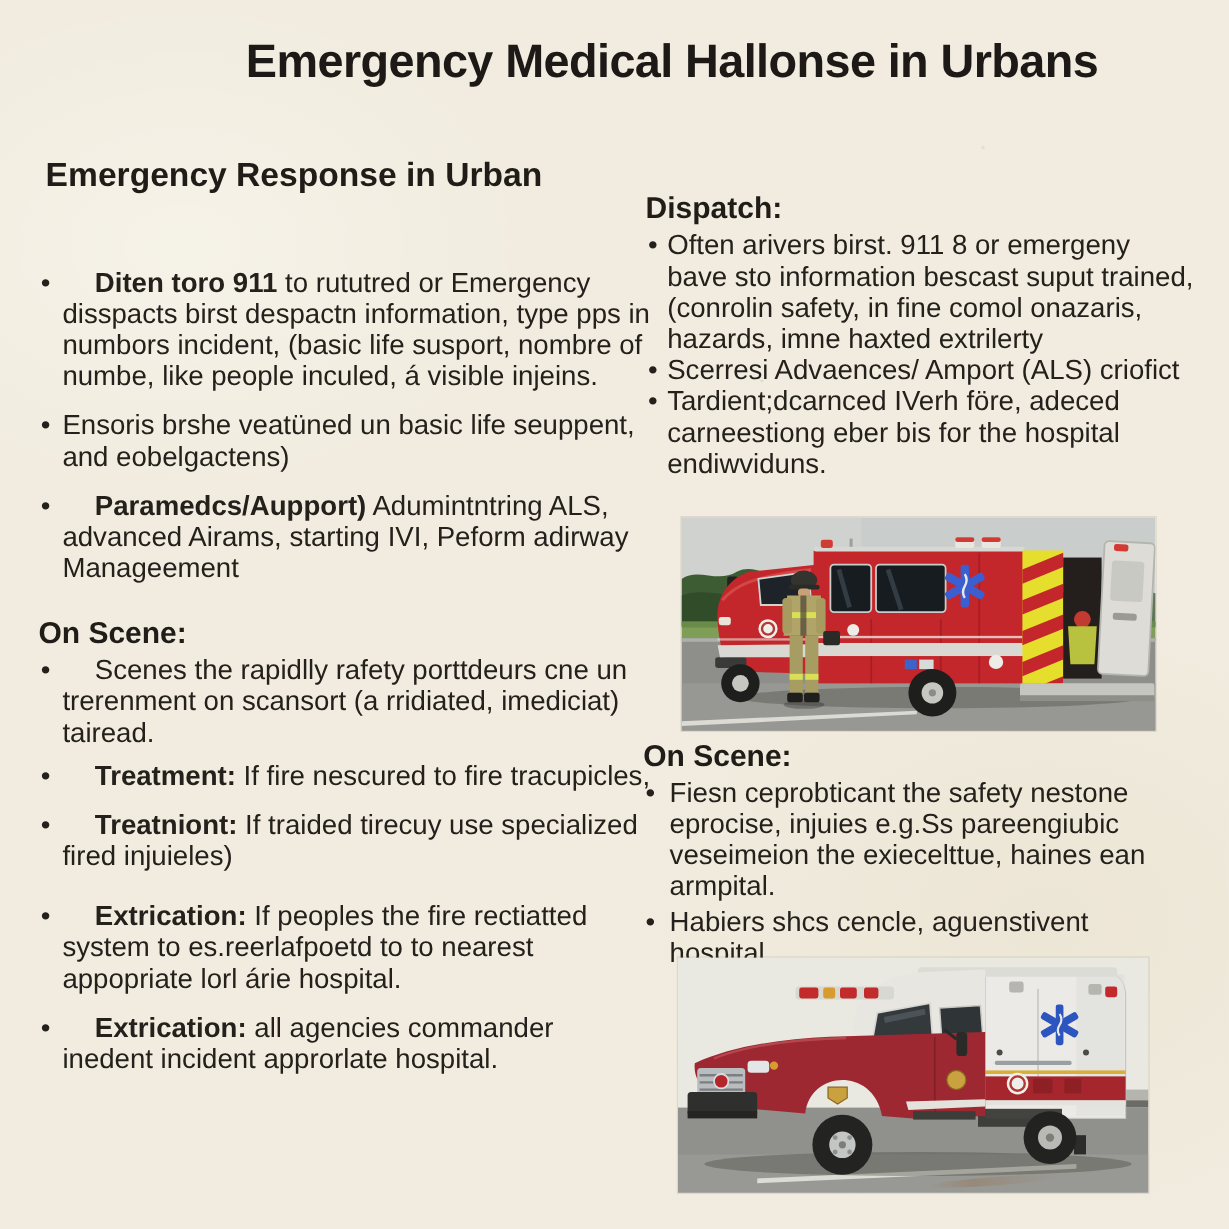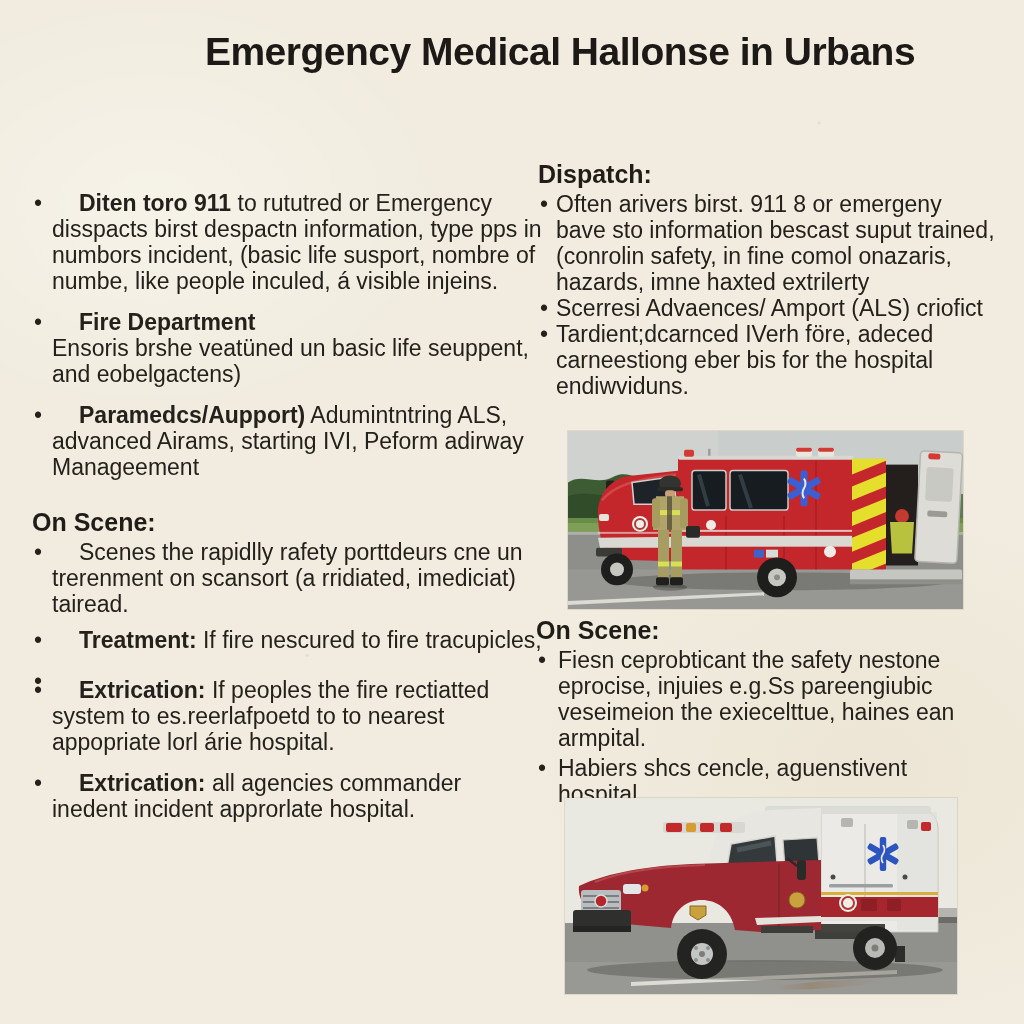--- a/index.html
+++ b/index.html
@@ -44,29 +44,30 @@
   .smudge{position:absolute;left:775px;top:981px;width:105px;height:7px;border-radius:50%;
     background:linear-gradient(90deg, transparent, rgba(150,110,70,.35), rgba(150,110,70,.15), transparent);
     transform:rotate(-4deg);}
 </style>
 </head>
 <body>
 
 <div class="title">Emergency Medical Hallonse in Urbans</div>
 
 <div class="left-col">
+  <div class="left-heading">Emergency Response in Urban</div>
 
   <div class="bullet lead-gap">
     <span class="bm">•</span>
     <span><b>Diten toro 911</b><span> to rututred or Emergency disspacts birst despactn information, type pps in numbors incident, (basic life susport, nombre of numbe, like people inculed, á visible injeins.</span></span>
   </div>
 
   <div class="bullet block-bold">
     <span class="bm">•</span>
-    <span><b>Fire Department</b><span>Ensoris brshe veatüned un basic life seuppent, and eobelgactens)</span></span>
+    <span><span>Ensoris brshe veatüned un basic life seuppent, and eobelgactens)</span></span>
   </div>
 
   <div class="bullet">
     <span class="bm">•</span>
     <span><b>Paramedcs/Aupport)</b><span> Adumintntring ALS, advanced Airams, starting IVI, Peform adirway Manageement</span></span>
   </div>
 
   <div class="col-heading os-left">On Scene:</div>
 
   <div class="bullet tight">
@@ -74,20 +75,21 @@
     <span><b></b><span>Scenes the rapidlly rafety porttdeurs cne un trerenment on scansort (a rridiated, imediciat) tairead.</span></span>
   </div>
 
   <div class="bullet">
     <span class="bm">•</span>
     <span><b>Treatment:</b><span> If fire nescured to fire tracupicles,</span></span>
   </div>
 
   <div class="bullet">
     <span class="bm">•</span>
+    <span><b>Treatniont:</b><span> If traided tirecuy use specialized fired injuieles)</span></span>
   </div>
 
   <div class="bullet wide-gap">
     <span class="bm">•</span>
     <span><b>Extrication:</b><span> If peoples the fire rectiatted system to es.reerlafpoetd to to nearest appopriate lorl árie hospital.</span></span>
   </div>
 
   <div class="bullet">
     <span class="bm">•</span>
     <span><b>Extrication:</b><span> all agencies commander inedent incident approrlate hospital.</span></span>

